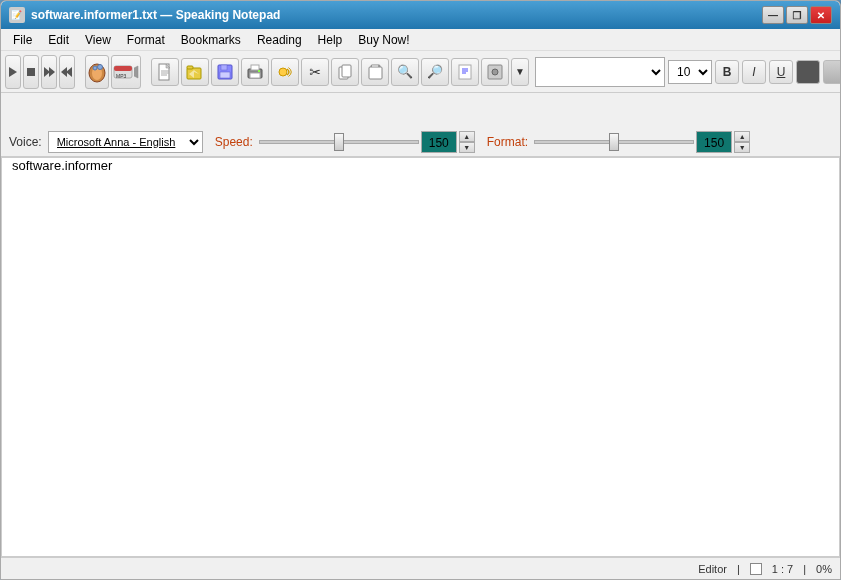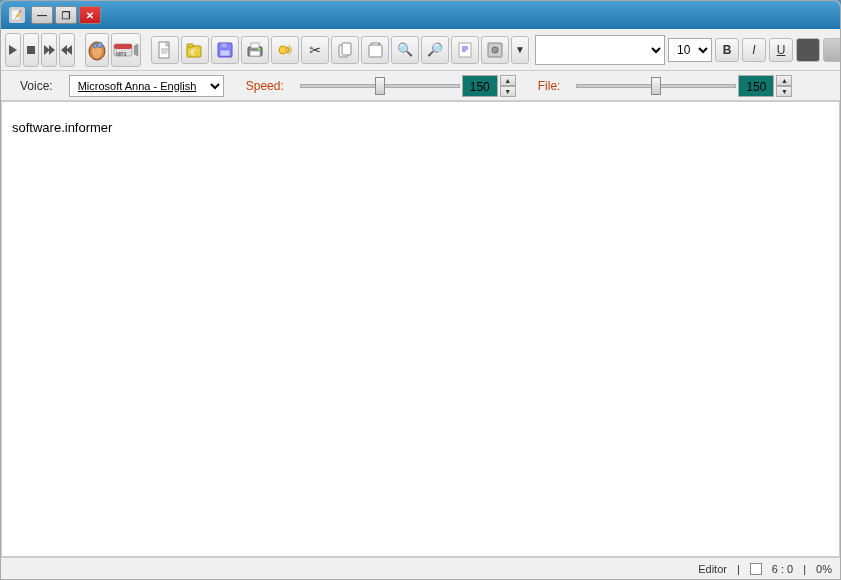--- a/index.html
+++ b/index.html
@@ -174,24 +174,25 @@
       display: flex; align-items: center; justify-content: center;
       cursor: pointer;
       font-size: 10px; color: #333;
     }
     
     .voice-bar {
       background: #f0f0f0;
       height: 30px;
       display: flex;
       align-items: center;
-      padding: 0 19px;
+      padding: 0 8px;
       border-bottom: 1px solid #ccc;
-      gap: 16px;
-      font-size: 12px;
+      gap: 6px;
+      font-size: 12px;
+      margin-top: 34px;
     }
     .voice-label { color: #333; }
     .voice-select {
       height: 22px;
       width: 155px;
       border: 1px solid #aaa;
       background: white;
       padding: 0 4px;
       font-size: 11px;
       cursor: pointer;
@@ -238,21 +239,21 @@
       display: flex; align-items: center; justify-content: center;
       cursor: pointer; font-size: 7px; color: #333;
     }
     
     .editor-area {
       flex: 1;
       background: white;
       border: 1px solid #ccc;
       margin: 0;
       overflow: auto;
-      padding: 18px 10px;
+      padding: 0 10px;
       font-family: Verdana, sans-serif;
       font-size: 13px;
       color: #000;
     }
     
     .status-bar {
       background: #f0f0f0;
       height: 22px;
       display: flex;
       align-items: center;
@@ -271,27 +272,38 @@
       display: inline-block;
     }
   </style>
 </head>
 <body>
 
 <div class="window">
 
   <div class="title-bar">
     <div class="title-bar-icon">📝</div>
+    <span class="title-text">software.informer1.txt — Speaking Notepad</span>
     <div class="title-buttons">
       <div class="title-btn">—</div>
       <div class="title-btn">❐</div>
       <div class="title-btn close">✕</div>
     </div>
   </div>
 
+  <div class="menu-bar">
+    <div class="menu-item">File</div>
+    <div class="menu-item">Edit</div>
+    <div class="menu-item">View</div>
+    <div class="menu-item">Format</div>
+    <div class="menu-item">Bookmarks</div>
+    <div class="menu-item">Reading</div>
+    <div class="menu-item">Help</div>
+    <div class="menu-item">Buy Now!</div>
+  </div>
 
   <div class="toolbar1">
     <div class="tb-btn">
       <svg width="14" height="14" viewBox="0 0 14 14">
           <polygon points="3,2 11,7 3,12" fill="#555"></polygon>
         </svg>
     </div>
     <div class="tb-btn">
       <svg width="14" height="14" viewBox="0 0 14 14">
           <rect x="3" y="3" width="8" height="8" fill="#555"></rect>
@@ -431,21 +443,21 @@
     </select>
     <span class="speed-label">Speed:</span>
     <div class="slider-container">
       <input type="range" class="slider" min="0" max="300" value="150" style="">
       <div class="slider-val">150</div>
       <div class="spin-btn-container">
         <div class="spin-btn">▲</div>
         <div class="spin-btn">▼</div>
       </div>
     </div>
-    <span class="speed-label">File:</span>
+    <span class="speed-label">Format:</span>
     <div class="slider-container">
       <input type="range" class="slider" min="0" max="300" value="150" style="">
       <div class="slider-val">150</div>
       <div class="spin-btn-container">
         <div class="spin-btn">▲</div>
         <div class="spin-btn">▼</div>
       </div>
     </div>
   </div>
 
@@ -453,18 +465,18 @@
     <span>software.informer</span>
   </div>
 
   <div class="status-bar">
     <span class="status-spacer"></span>
     <span>Editor</span>
     <span>|</span>
     <div class="status-item">
       <div class="checkbox-icon"></div>
     </div>
-    <span>6 : 0</span>
+    <span>1 : 7</span>
     <span>|</span>
     <span>0%</span>
   </div>
 
 </div>
 
 </body></html>

